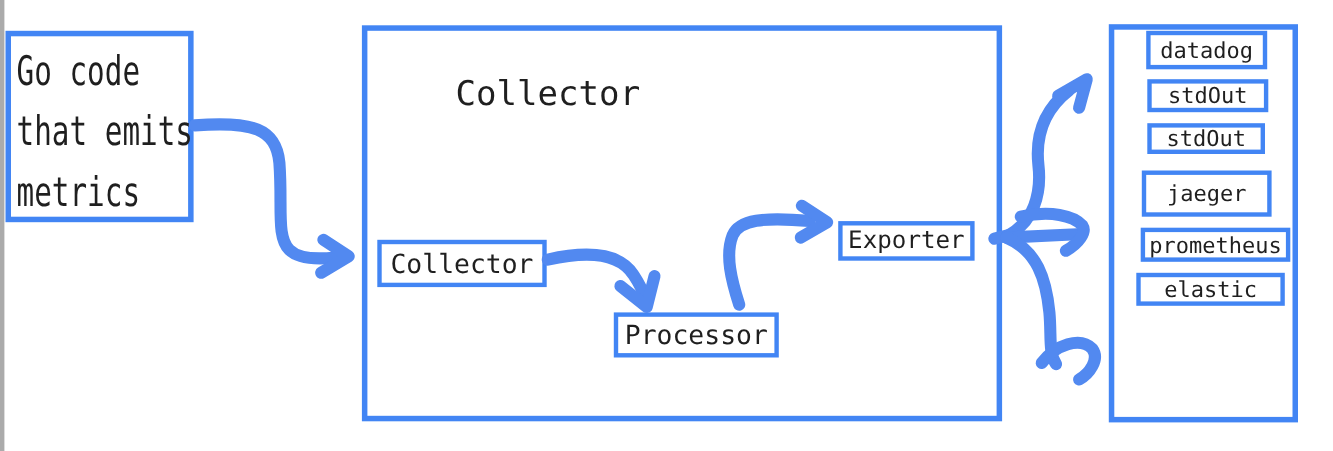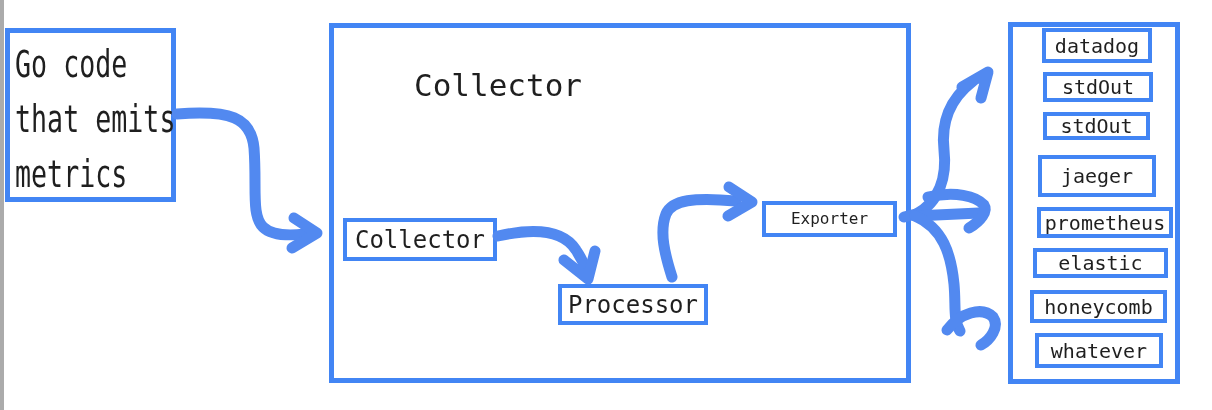--- a/index.html
+++ b/index.html
@@ -23,21 +23,21 @@
     display:flex;align-items:center;justify-content:center;
     line-height:1;white-space:nowrap;
   }
   .frame{background:transparent}
   #source-box{left:5px;top:28px;width:171px;height:174px;border-width:5px;display:block;overflow:visible}
   .src-text{transform:scaleX(.72);transform-origin:0 0;font-size:37px;line-height:55px;padding:4px 0 0 7px;white-space:nowrap}
   #collector-box{left:329px;top:23px;width:582px;height:360px;border-width:5px}
   #collector-title{position:absolute;left:414px;top:70px;font-size:31px;line-height:1;white-space:nowrap}
   #receiver-box{left:343px;top:218px;width:154px;height:43px;font-size:24px}
   #processor-box{left:558px;top:284px;width:150px;height:41px;font-size:24px}
-  #exporter-box{left:762px;top:201px;width:135px;height:36px;font-size:16px}
+  #exporter-box{left:762px;top:201px;width:124px;height:36px;font-size:22px}
   #dest-outer{left:1008px;top:22px;width:172px;height:362px;border-width:5px}
   .dest{font-size:20px}
   #dest-0{left:1042px;top:28px;width:110px;height:35px}
   #dest-1{left:1043px;top:72px;width:110px;height:30px}
   #dest-2{left:1043px;top:112px;width:107px;height:28px}
   #dest-3{left:1038px;top:155px;width:118px;height:42px}
   #dest-4{left:1037px;top:207px;width:136px;height:31px}
   #dest-5{left:1033px;top:248px;width:135px;height:30px}
   #dest-6{left:1030px;top:290px;width:137px;height:33px}
   #dest-7{left:1035px;top:333px;width:128px;height:35px}
@@ -83,26 +83,20 @@
   </div>
   <div class="box dest" id="dest-3">
     <span>jaeger</span>
   </div>
   <div class="box dest" id="dest-5">
     <span>elastic</span>
   </div>
   <div class="box dest" id="dest-4">
     <span>prometheus</span>
   </div>
-  <div class="box dest" id="dest-6">
-    <span>honeycomb</span>
-  </div>
-  <div class="box dest" id="dest-7">
-    <span>whatever</span>
-  </div>
 
   <svg id="arrows" viewBox="0 0 1212 410" xmlns="http://www.w3.org/2000/svg">
     <g fill="none" stroke-width="11" stroke-linecap="round" stroke-linejoin="round" stroke="#5289f0">
 
       <path d="M 177 114 C 230 110 251 117 254 148 C 257 188 251 215 263 227 C 271 235 287 236 305 234"></path>
       <path d="M 294 218 L 317 233 L 292 248"></path>
 
       <path d="M 498 236 C 538 227 564 231 576 250 C 582 259 585 266 587 272"></path>
       <path d="M 564 260 L 588 279 L 595 251"></path>
 

